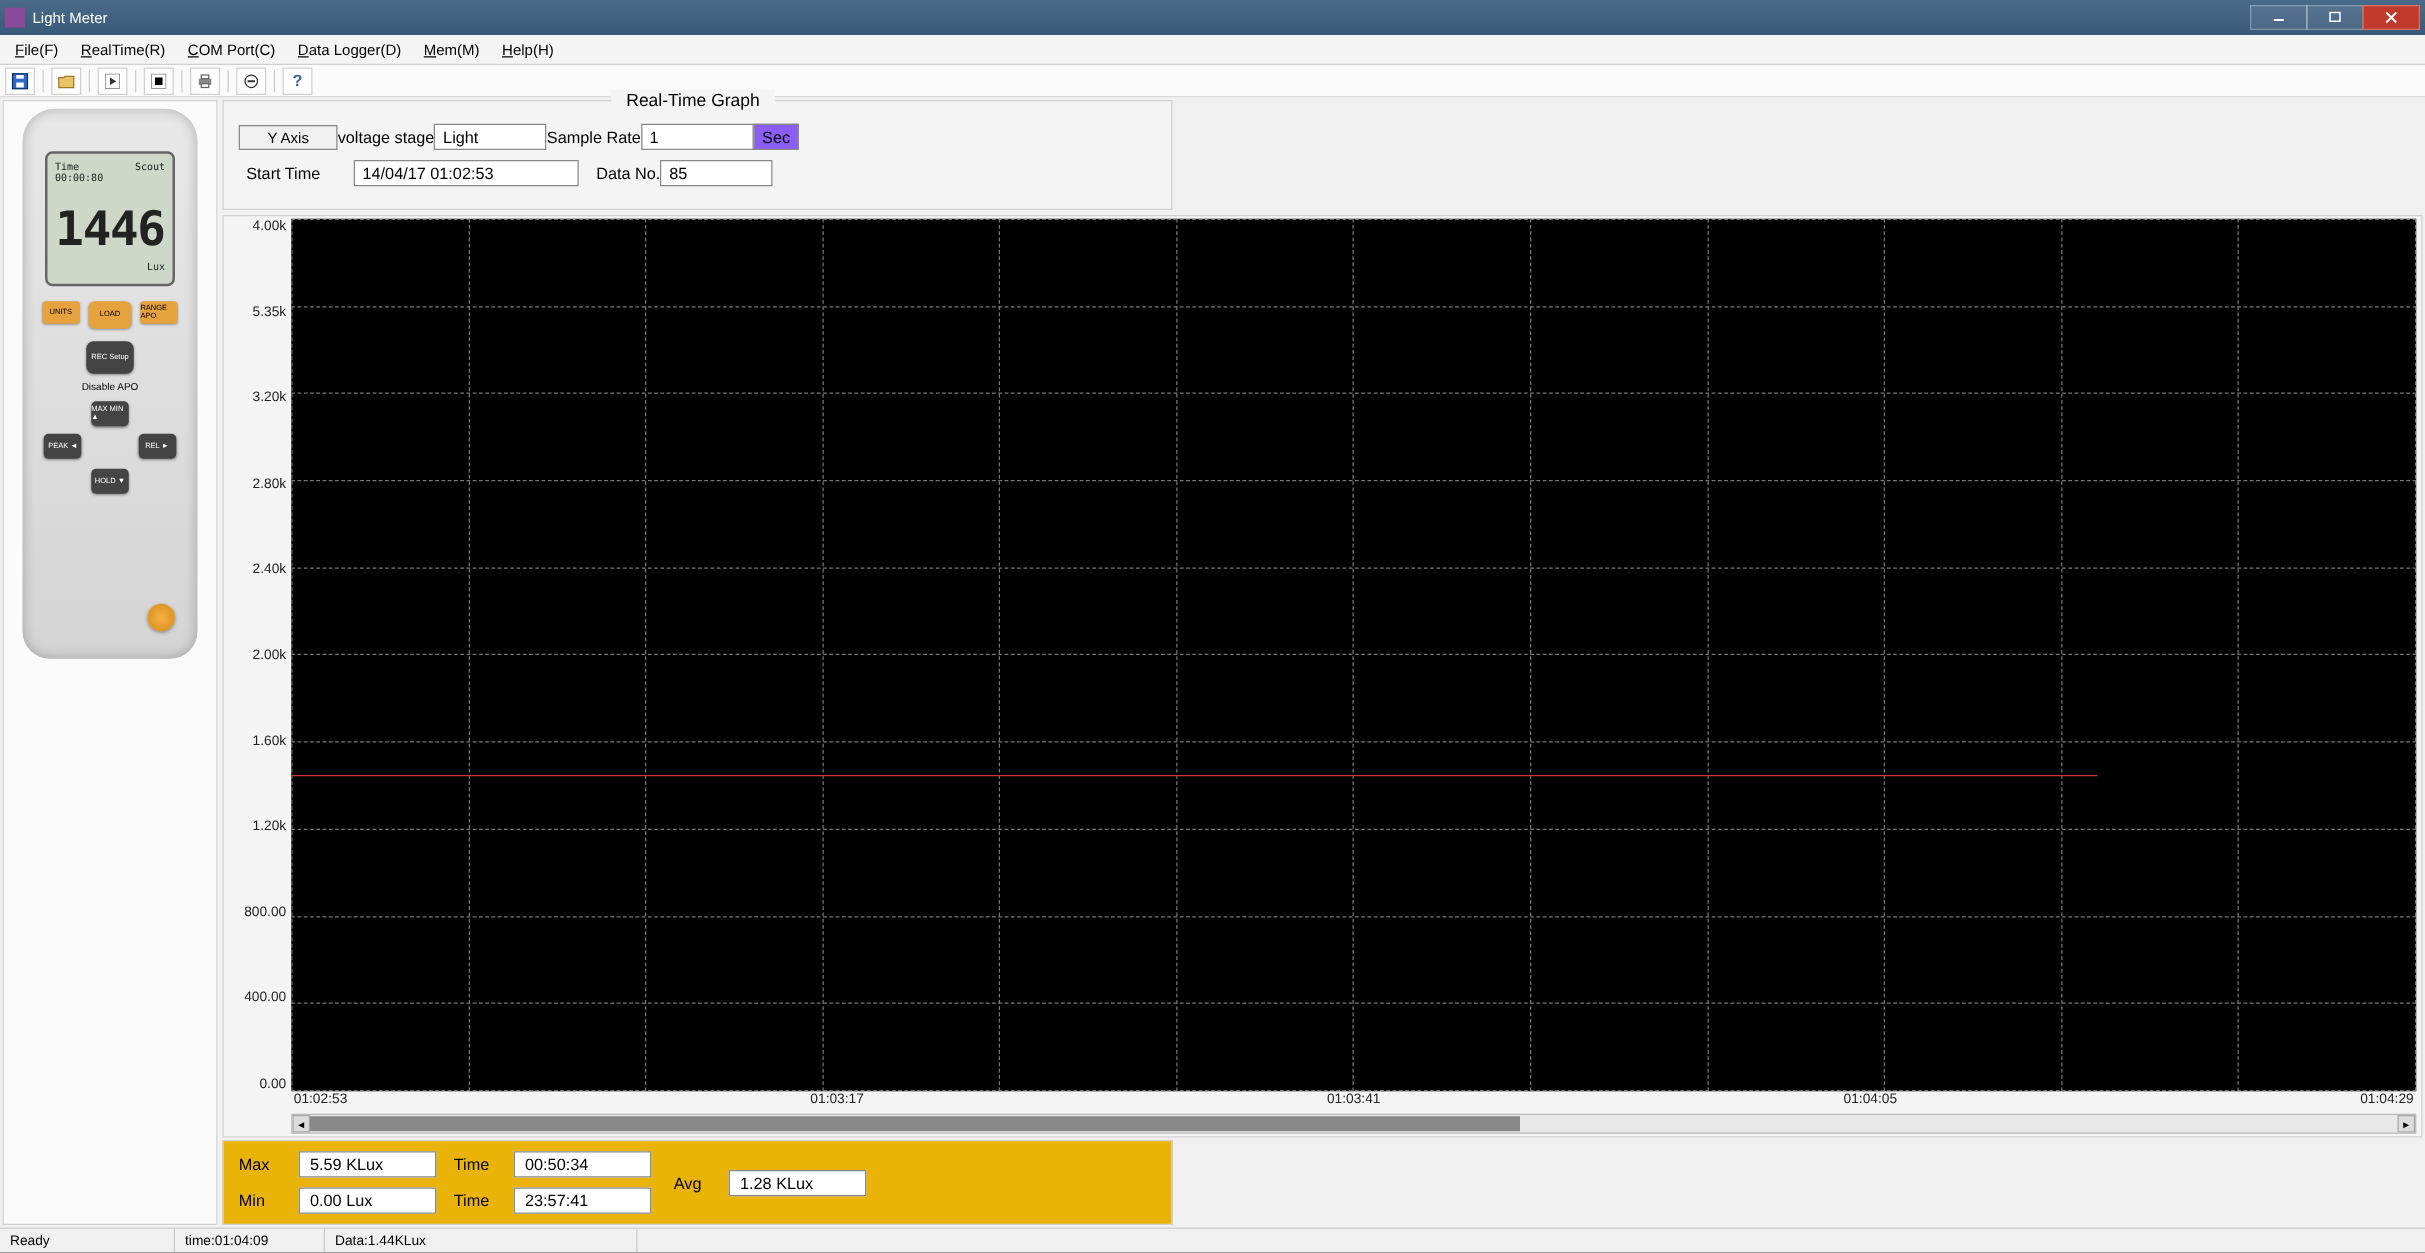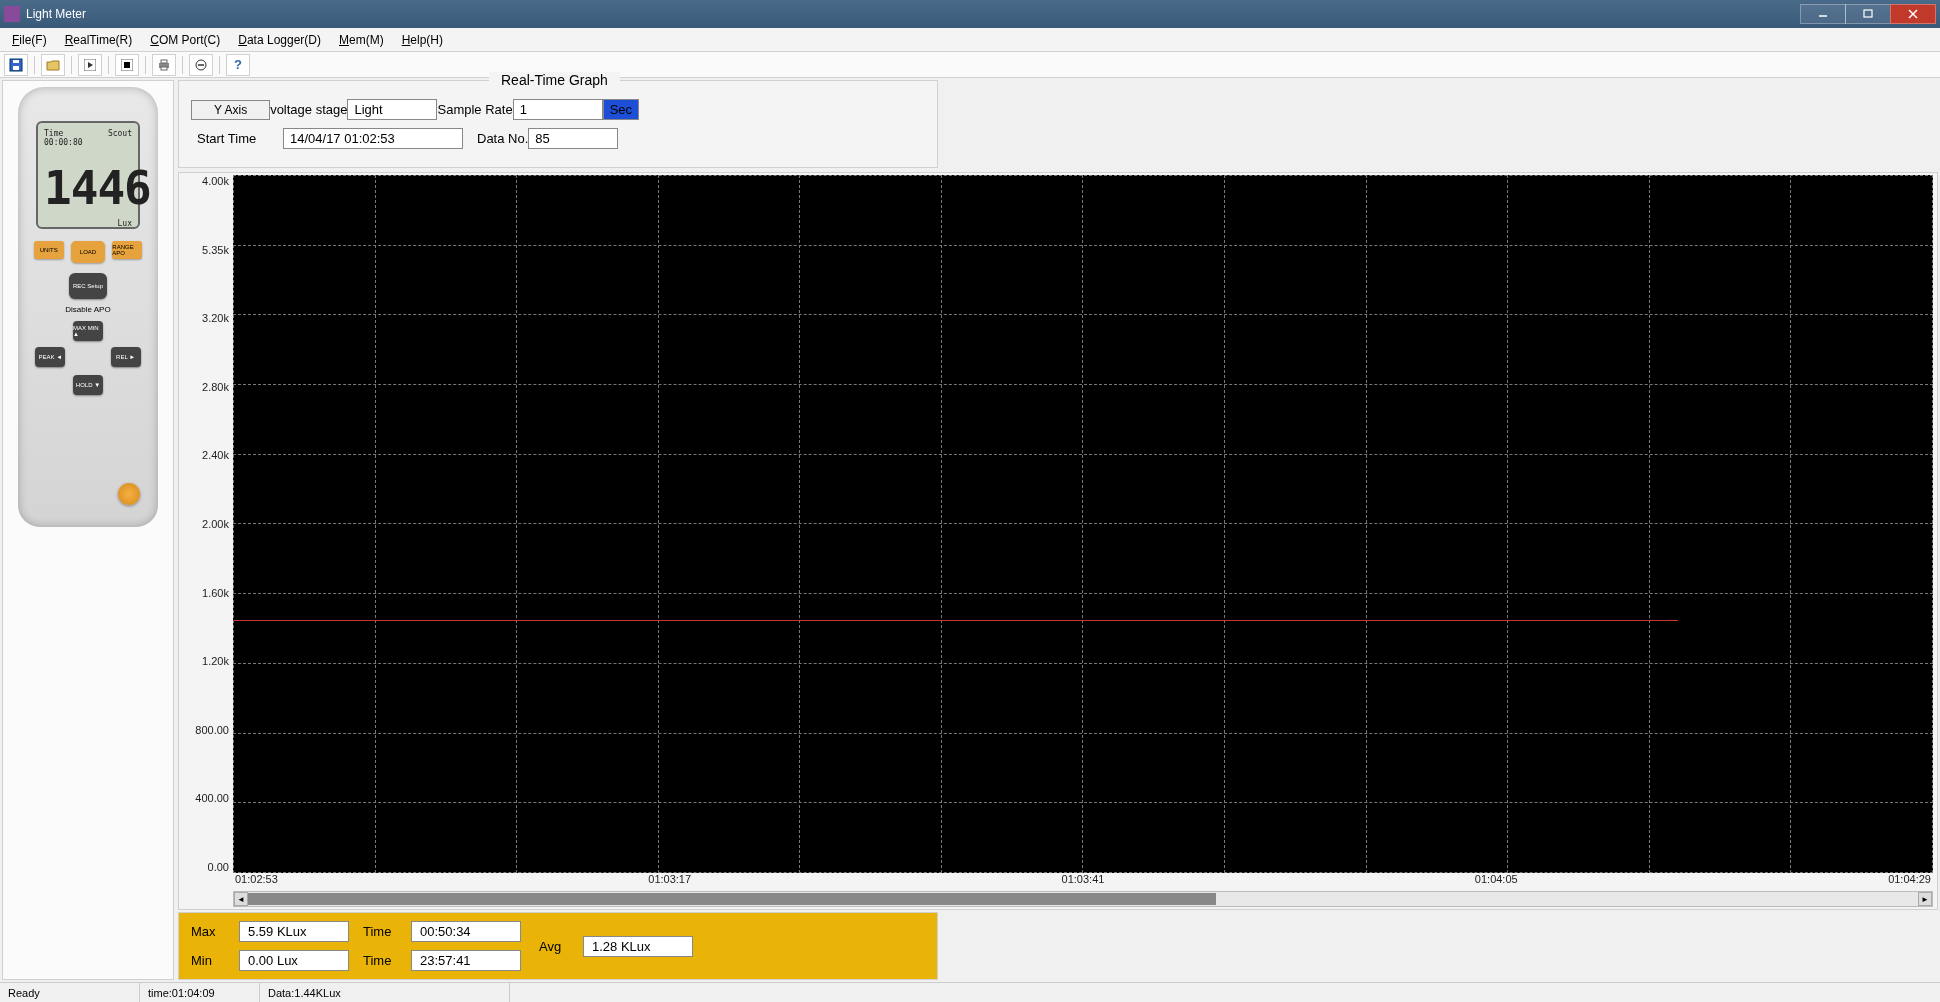--- a/index.html
+++ b/index.html
@@ -25,39 +25,39 @@
 .toolbar .sep { width: 1px; height: 18px; background: #ccc; margin: 0 2px; }
 
 
 .main { display: flex; height: calc(100vh - 28px - 24px - 26px - 20px); background: #f0f0f0; padding: 2px; gap: 4px; min-height: 680px; }
 .sidebar { width: 172px; background: #fbfbfb; border: 1px solid #d0d0d0; display: flex; align-items: flex-start; justify-content: center; padding-top: 6px; }
 
 
 .device { width: 140px; height: 440px; background: linear-gradient(#e8e8e8,#d4d4d4); border-radius: 26px 26px 22px 22px; position: relative; box-shadow: inset 0 0 10px rgba(0,0,0,.25); }
 .device .screen { position: absolute; top: 34px; left: 18px; right: 18px; height: 108px; background: #cfd8c8; border-radius: 6px; border: 2px solid #666; padding: 6px; font-family: monospace; color: #222; }
 .device .screen .small { font-size: 8px; display: flex; justify-content: space-between; }
-.device .screen .big { font-size: 46px; font-weight: bold; text-align: center; margin-top: 14px; letter-spacing: -1px; }
+.device .screen .big { font-size: 38px; font-weight: bold; text-align: center; margin-top: 14px; letter-spacing: -1px; }
 .device .screen .unit { font-size: 8px; text-align: right; margin-top: 4px; }
 .device .btnrow { position: absolute; left: 12px; right: 12px; display: flex; justify-content: space-around; }
 .device .obtn { width: 30px; height: 18px; background: #e6a23c; border-radius: 3px; font-size: 6px; display: flex; align-items: center; justify-content: center; color: #000; box-shadow: 0 1px 2px rgba(0,0,0,.3); }
 .device .gbtn { width: 30px; height: 20px; background: #444; border-radius: 4px; font-size: 6px; color: #fff; display: flex; align-items: center; justify-content: center; box-shadow: 0 1px 2px rgba(0,0,0,.4); }
 .device .label { position: absolute; font-size: 8px; color: #000; width: 100%; text-align: center; }
 .device .pwr { position: absolute; bottom: 22px; right: 18px; width: 22px; height: 22px; border-radius: 50%; background: radial-gradient(#f6b042,#d68a1a); box-shadow: 0 1px 3px rgba(0,0,0,.4); }
 
 
 .content { flex: 1; display: flex; flex-direction: column; gap: 2px; min-width: 0; }
 
 
 .groupbox { background: #f4f4f4; border: 1px solid #d0d0d0; position: relative; padding: 18px 12px 10px; margin: 0 0 2px 0; }
 .groupbox .legend { position: absolute; top: -9px; left: 310px; background: #f4f4f4; padding: 0 12px; font-size: 14px; }
 .controls-row { display: flex; align-items: center; margin-bottom: 8px; }
 .controls-row label { font-size: 13px; }
 .btn { border: 1px solid #888; background: #f0f0f0; padding: 2px 22px; font-size: 12px; cursor: pointer; }
 .field { border: 1px solid #888; background: #fff; padding: 2px 6px; font-size: 13px; min-width: 90px; display: inline-block; }
-.field.sunken { border: 1px solid #888; background: #1d4ed8; }
+.field.sunken { border: 1px solid #888; background: #8b5cf6; }
 
 
 .chartwrap { flex: 1; display: flex; flex-direction: column; min-height: 0; border: 1px solid #d0d0d0; background: #f4f4f4; padding: 2px 4px 2px 2px; }
 .chart { flex: 1; display: flex; min-height: 0; }
 .ylabels { width: 52px; display: flex; flex-direction: column; justify-content: space-between; align-items: flex-end; padding: 0 4px; font-size: 11px; color: #222; }
 .plot { flex: 1; background: #000; position: relative; overflow: hidden; }
 .plot .vlines { position: absolute; inset: 0; display: flex; justify-content: space-between; }
 .plot .vlines div { width: 0; border-left: 1px dashed #777; height: 100%; }
 .plot .hlines { position: absolute; inset: 0; display: flex; flex-direction: column; justify-content: space-between; }
 .plot .hlines div { height: 0; border-top: 1px dashed #777; width: 100%; }

